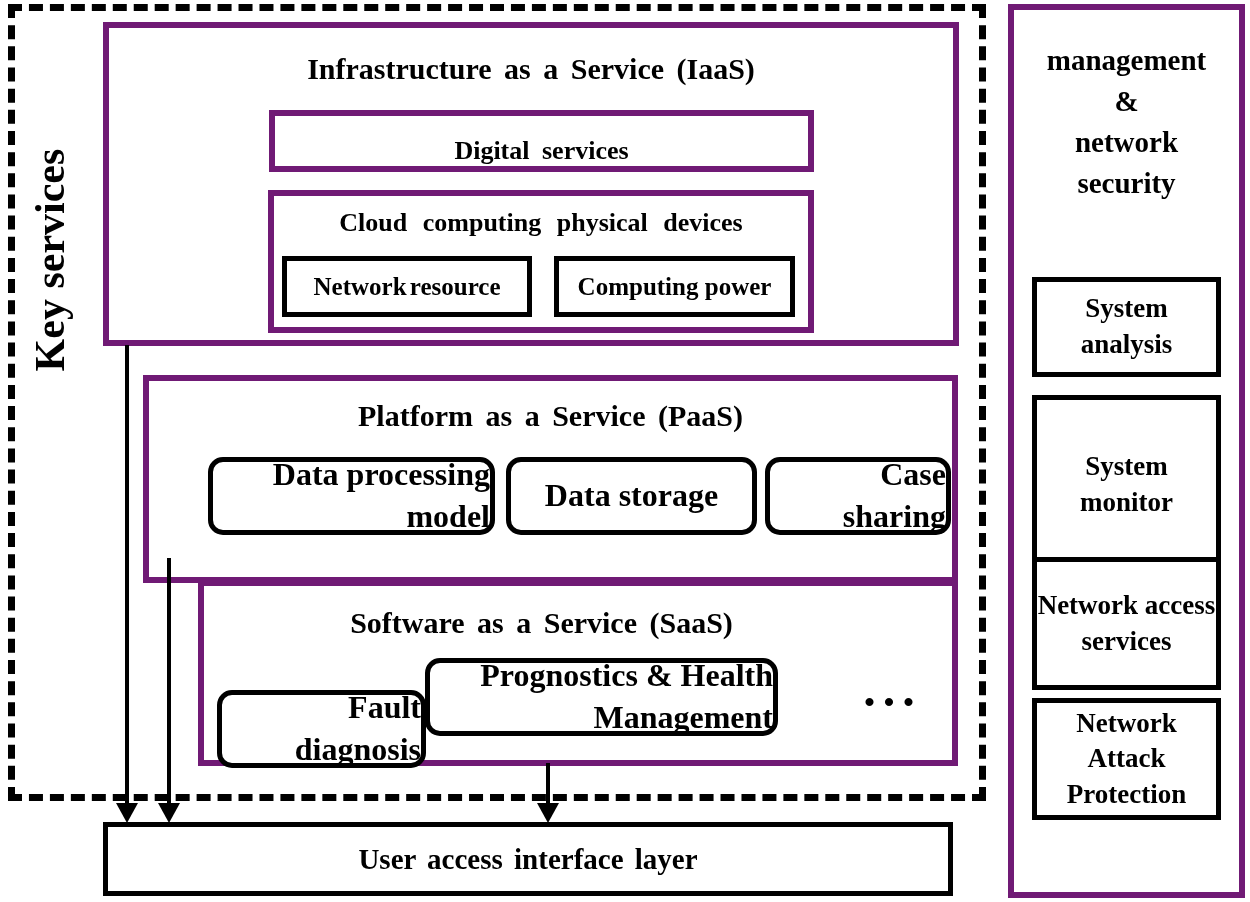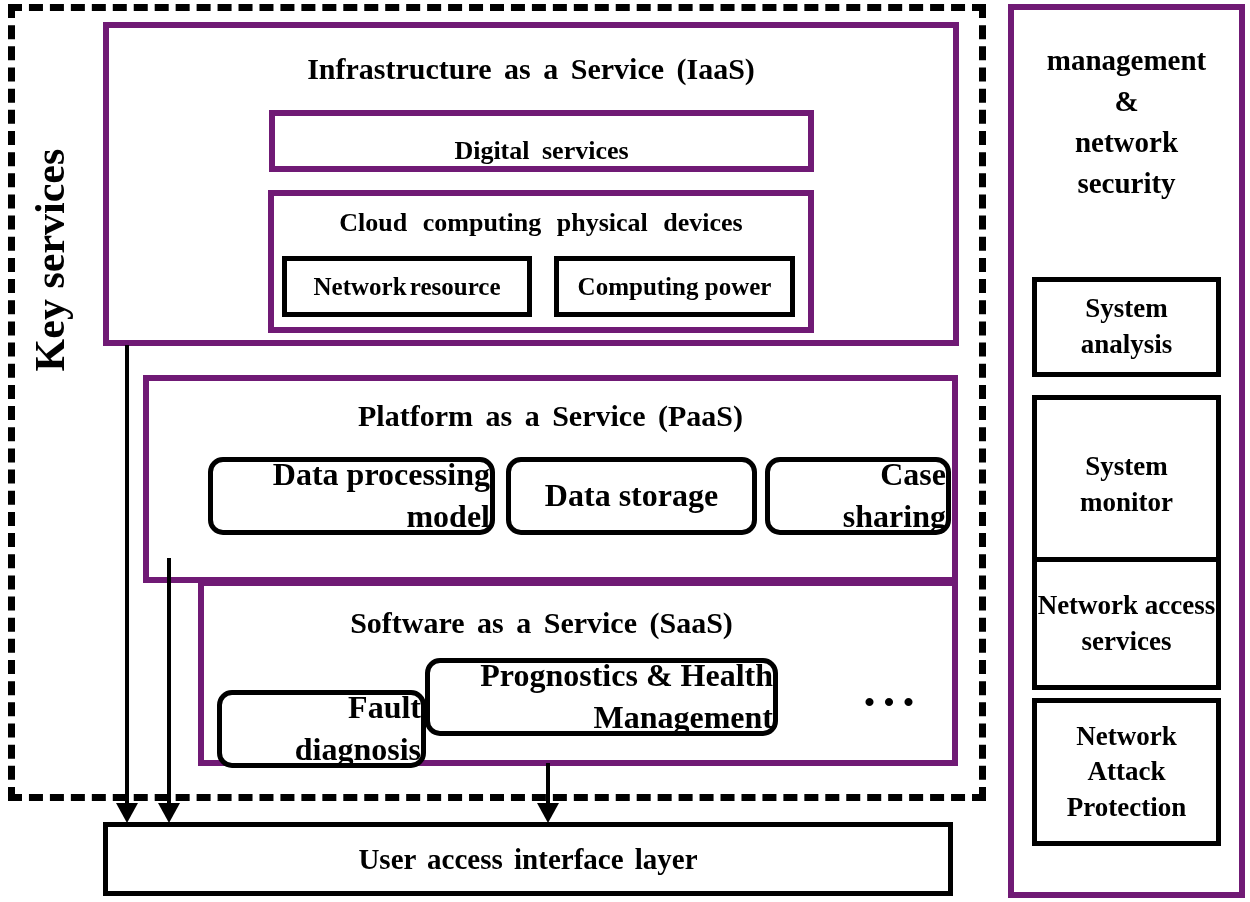--- a/index.html
+++ b/index.html
@@ -53,21 +53,21 @@
   .user-access{left:103px; top:822px; width:850px; height:74px; display:flex; align-items:center; justify-content:center;
                font-size:29px; word-spacing:4px;}
 
   
   .panel{left:1008px; top:4px; width:237px; height:894px;}
   .panel-title{position:relative; margin-top:30px; text-align:center; font-size:29px; line-height:41px;}
   .pbox{left:18px; width:189px; display:flex; align-items:center; justify-content:center; text-align:center; font-size:27px; line-height:1.32;}
   .pb1{top:267px; height:100px;}
   .pb2{top:385px; height:179px;}
   .pb3{top:547px; height:133px;}
-  .pb4{top:688px; height:148px;}
+  .pb4{top:688px; height:122px;}
 
   
   .shaft{position:absolute; width:4px; background:#000;}
   .head{position:absolute; width:0; height:0; border-left:11px solid transparent; border-right:11px solid transparent; border-top:20px solid #000;}
   .a1s{left:125px; top:345px; height:460px;}
   .a1h{left:116px; top:803px;}
   .a2s{left:167px; top:558px; height:247px;}
   .a2h{left:158px; top:803px;}
   .a3s{left:546px; top:763px; height:42px;}
   .a3h{left:537px; top:803px;}

